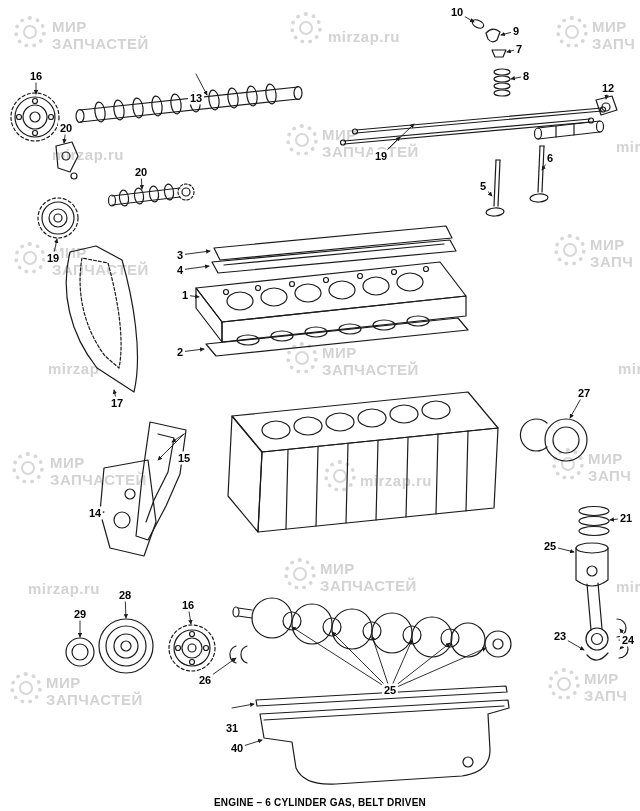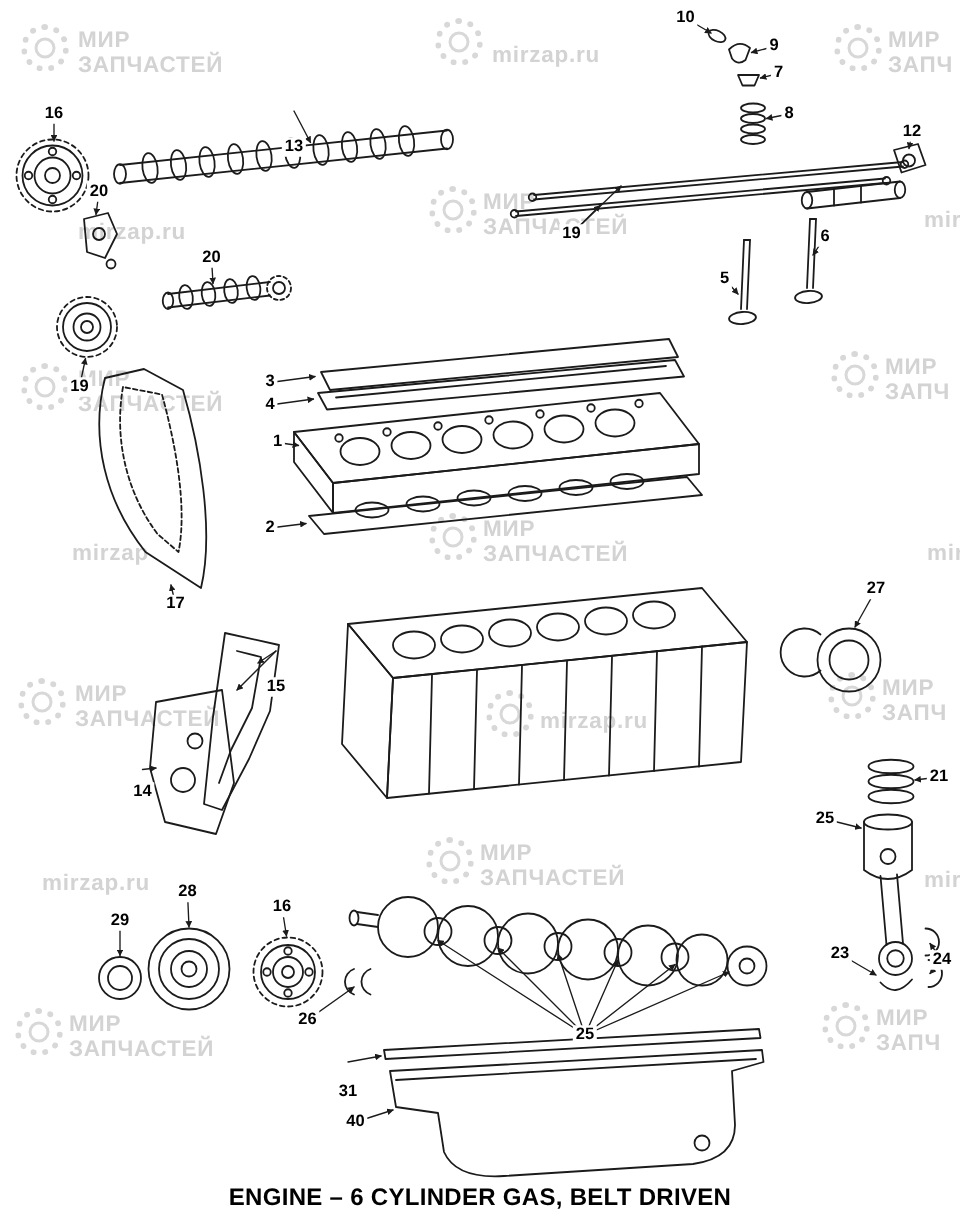--- a/index.html
+++ b/index.html
@@ -27,21 +27,21 @@
   #arw path { fill:#1b1b1b; stroke:none; }
   
   .label-layer { position:absolute; inset:0; z-index:2; }
   .part-label {
     position:absolute; transform:translate(-50%,-50%);
     font-weight:bold; font-size:11px; color:#000; line-height:1;
     background:#fff; padding:1px 2px;
   }
   .caption {
     position:absolute; left:0; right:0; bottom:3px; z-index:3;
-    text-align:center; font-weight:bold; font-size:16px; color:#000;
+    text-align:center; font-weight:bold; font-size:10px; color:#000;
     letter-spacing:.2px;
   }
 </style>
 </head>
 <body>
 
 <div class="page">
 
   <div class="wm-layer">
       <div class="wm-gear" style="left: 14px; top: 16px;"></div>
@@ -402,21 +402,21 @@
       <div class="part-label" style="left: 141px; top: 172px;">20</div>
       <div class="part-label" style="left: 483px; top: 186px;">5</div>
       <div class="part-label" style="left: 53px; top: 258px;">19</div>
       <div class="part-label" style="left: 180px; top: 255px;">3</div>
       <div class="part-label" style="left: 180px; top: 270px;">4</div>
       <div class="part-label" style="left: 185px; top: 295px;">1</div>
       <div class="part-label" style="left: 180px; top: 352px;">2</div>
       <div class="part-label" style="left: 584px; top: 393px;">27</div>
       <div class="part-label" style="left: 117px; top: 403px;">17</div>
       <div class="part-label" style="left: 184px; top: 458px;">15</div>
-      <div class="part-label" style="left: 95px; top: 528px;">14</div>
+      <div class="part-label" style="left: 95px; top: 513px;">14</div>
       <div class="part-label" style="left: 626px; top: 518px;">21</div>
       <div class="part-label" style="left: 550px; top: 546px;">25</div>
       <div class="part-label" style="left: 125px; top: 595px;">28</div>
       <div class="part-label" style="left: 188px; top: 605px;">16</div>
       <div class="part-label" style="left: 80px; top: 614px;">29</div>
       <div class="part-label" style="left: 560px; top: 636px;">23</div>
       <div class="part-label" style="left: 628px; top: 640px;">24</div>
       <div class="part-label" style="left: 205px; top: 680px;">26</div>
       <div class="part-label" style="left: 390px; top: 690px;">25</div>
       <div class="part-label" style="left: 232px; top: 708px; margin-top: 20px;">31</div>

